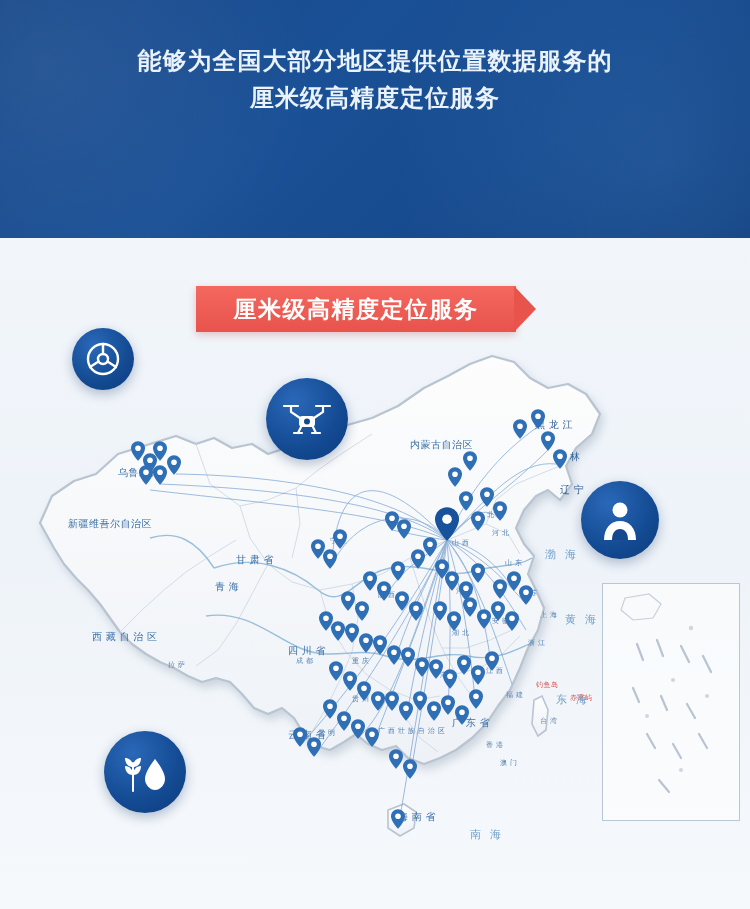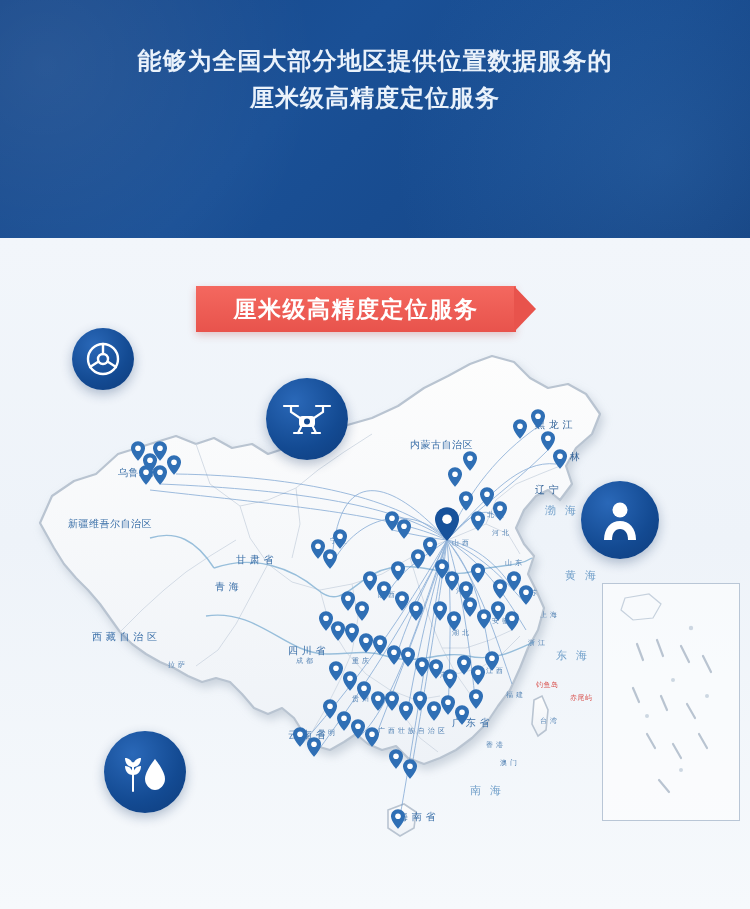--- a/index.html
+++ b/index.html
@@ -160,21 +160,21 @@
   
   .plabel {
     position: absolute;
     color: #3a6fa8;
     font-size: 10px;
     white-space: nowrap;
     z-index: 5;
     letter-spacing: 0.5px;
   }
   .plabel.big { font-size: 10px; color: #2d5f96; }
-  .plabel.sea { color: #6f9ec9; font-size: 11px; letter-spacing: 3px; }
+  .plabel.sea { color: #6f9ec9; font-size: 11px; letter-spacing: 3px; margin-top: 44px; }
   .plabel.tiny { font-size: 7px; color: #5584b5; }
   .plabel.red { color: #d9534f; font-size: 7px; }
 </style>
 </head>
 <body>
 
 <div class="header">
   <div class="header-inner">
     <div class="header-sub">
       <div>能够为全国大部分地区提供位置数据服务的</div>
@@ -805,21 +805,21 @@
             <path d="M10 0 C4.5 0, 0 4.5, 0 10 C0 17.5, 10 28, 10 28 C10 28, 20 17.5, 20 10 C20 4.5, 15.5 0, 10 0 Z" fill="#17529b"></path>
             <circle cx="10" cy="10" r="4" fill="#ffffff"></circle>
           </svg>
         </div>
       </div>
 
     <div id="labels-layer">
         <div class="plabel big" style="left: 535px; top: 180px;">黑 龙 江</div>
         <div class="plabel" style="left: 410px; top: 200px;">内蒙古自治区</div>
         <div class="plabel big" style="left: 556px; top: 212px;">吉 林</div>
-        <div class="plabel big" style="left: 535px; top: 245px;">辽 宁</div>
+        <div class="plabel big" style="left: 560px; top: 245px;">辽 宁</div>
         <div class="plabel" style="left: 68px; top: 279px;">新疆维吾尔自治区</div>
         <div class="plabel" style="left: 236px; top: 315px;">甘 肃 省</div>
         <div class="plabel tiny" style="left: 330px; top: 298px;">宁 夏</div>
         <div class="plabel tiny" style="left: 487px; top: 272px;">北 京</div>
         <div class="plabel tiny" style="left: 492px; top: 290px;">河 北</div>
         <div class="plabel tiny" style="left: 452px; top: 300px;">山 西</div>
         <div class="plabel tiny" style="left: 505px; top: 320px;">山 东</div>
         <div class="plabel" style="left: 215px; top: 342px;">青 海</div>
         <div class="plabel" style="left: 92px; top: 392px;">西 藏 自 治 区</div>
         <div class="plabel tiny" style="left: 378px; top: 352px;">陕 西</div>

